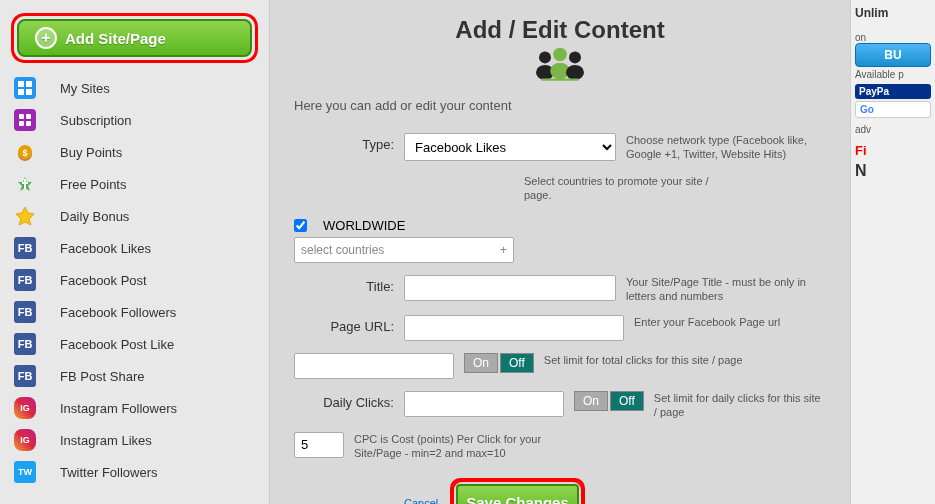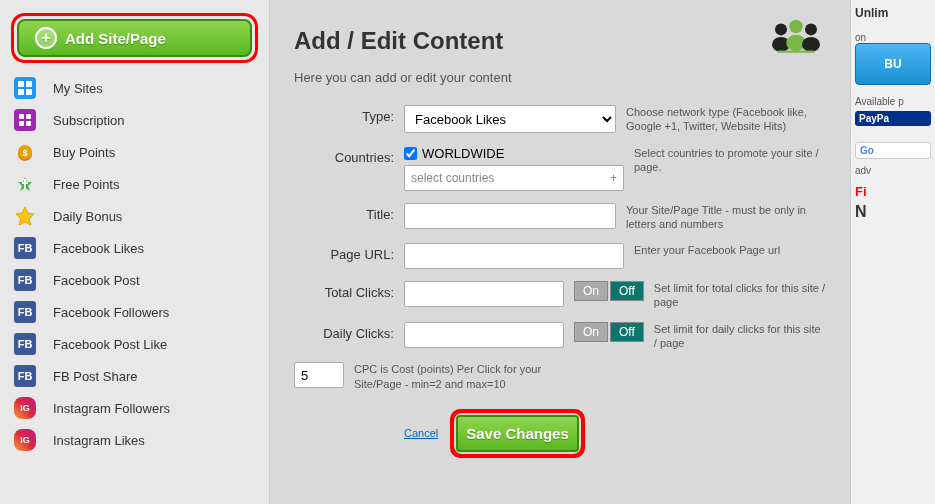--- a/index.html
+++ b/index.html
@@ -54,21 +54,21 @@
       align-items: center;
       justify-content: center;
       font-size: 16px;
       font-weight: bold;
       flex-shrink: 0;
     }
 
     .sidebar-item {
       display: flex;
       align-items: center;
-      gap: 17px;
+      gap: 24px;
       padding: 5px 14px;
       cursor: pointer;
       color: #333;
     }
 
     .sidebar-icon {
       width: 22px;
       height: 22px;
       border-radius: 4px;
       display: flex;
@@ -98,20 +98,21 @@
     }
 
     .page-title {
       font-size: 24px;
       font-weight: bold;
       color: #333;
       margin-bottom: 4px;
       display: flex;
       align-items: center;
       justify-content: space-between;
+      flex-direction: column;
     }
 
     .page-subtitle {
       color: #555;
       margin-bottom: 20px;
       font-size: 13px;
     }
 
     .form-row {
       display: flex;
@@ -167,22 +168,23 @@
     
     .countries-area {
       display: flex;
       flex-direction: column;
       gap: 4px;
     }
 
     .worldwide-check {
       display: flex;
       align-items: center;
-      gap: 5px;
-      font-size: 13px;
+      gap: 16px;
+      font-size: 13px;
+      margin-top: 44px;
     }
 
     .country-select-box {
       height: 26px;
       border: 1px solid #aaa;
       background: white;
       padding: 2px 6px;
       font-size: 12px;
       width: 220px;
       color: #888;
@@ -280,36 +282,36 @@
       margin-bottom: 12px;
     }
 
     .buy-btn {
       background: linear-gradient(to bottom, #4db6f5, #1a8fd1);
       border: 1px solid #0e6fa8;
       border-radius: 4px;
       color: white;
       font-size: 12px;
       font-weight: bold;
-      padding: 13px 8px;
+      padding: 4px 8px;
       cursor: pointer;
       width: 100%;
-      margin-bottom: 11px;
+      margin-bottom: 2px;
     }
 
     .available-label {
       font-size: 10px;
       color: #555;
       margin-bottom: 4px;
     }
 
     .payment-icons {
       display: flex;
       flex-direction: column;
-      gap: 16px;
+      gap: 2px;
     }
 
     .paypal-badge {
       background: #003087;
       color: white;
       font-size: 10px;
       font-weight: bold;
       padding: 2px 4px;
       border-radius: 3px;
     }
@@ -445,20 +447,24 @@
   <div class="sidebar-item">
     <span class="sidebar-icon icon-ig" style="font-size:9px;">IG</span>
     <span class="sidebar-label">Instagram Followers</span>
   </div>
 
   <div class="sidebar-item">
     <span class="sidebar-icon icon-ig" style="font-size:9px;">IG</span>
     <span class="sidebar-label">Instagram Likes</span>
   </div>
 
+  <div class="sidebar-item">
+    <span class="sidebar-icon icon-tw" style="font-size:9px;">TW</span>
+    <span class="sidebar-label">Twitter Followers</span>
+  </div>
 </div>
 
 <div class="main-content">
 
   <div class="page-title">
     <span>Add / Edit Content</span>
 
     <svg class="people-icon" viewBox="0 0 80 55">
 
       <circle cx="20" cy="12" r="8" fill="#222"></circle>
@@ -478,21 +484,20 @@
     <div class="form-label">Type:</div>
     <div class="form-control-area">
       <select class="type-select">
         <option>Facebook Likes</option>
       </select>
       <div class="form-hint">Choose network type (Facebook like, Google +1, Twitter, Website Hits)</div>
     </div>
   </div>
 
   <div class="form-row">
-    <div class="form-label">Countries:</div>
     <div class="form-control-area">
       <div class="countries-area">
         <div class="worldwide-check">
           <input type="checkbox" checked="" style="">
           <span>WORLDWIDE</span>
         </div>
         <div class="country-select-box">
           <span style="color:#888;">select countries</span>
           <span>+</span>
         </div>
@@ -511,21 +516,20 @@
 
   <div class="form-row">
     <div class="form-label">Page URL:</div>
     <div class="form-control-area">
       <input type="text" class="form-input" value="" style="">
       <div class="form-hint">Enter your Facebook Page url</div>
     </div>
   </div>
 
   <div class="form-row">
-    <div class="form-label">Total Clicks:</div>
     <div class="form-control-area">
       <input type="text" class="form-input" style="width: 160px;" value="">
       <div class="toggle-area">
         <button class="toggle-btn active-on">On</button>
         <button class="toggle-btn active-off">Off</button>
       </div>
       <div class="form-hint">Set limit for total clicks for this site / page</div>
     </div>
   </div>
 

